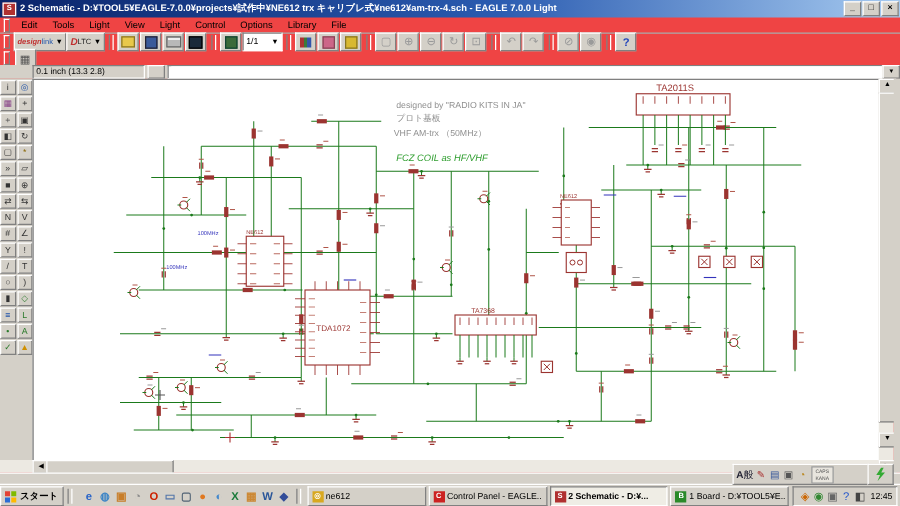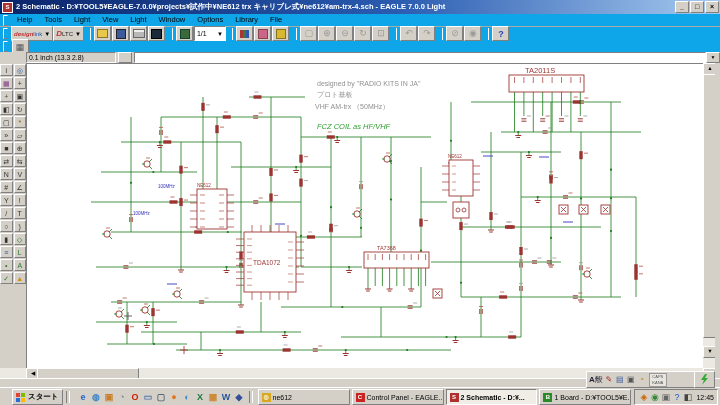--- a/index.html
+++ b/index.html
@@ -1,16 +1,16 @@
 <!DOCTYPE html>
 <html><head>
 <meta charset="utf-8">
 <style>
   html,body{margin:0;padding:0;background:#555;}
-  #screen{position:relative;width:720px;height:405px;background:#0ea5e9;overflow:hidden;
+  #screen{position:relative;width:720px;height:405px;background:#ef4444;overflow:hidden;
     font-family:"Liberation Sans",sans-serif;-webkit-font-smoothing:none;}
   
   .raised{border-top:1px solid #fff;border-left:1px solid #fff;border-right:1px solid #808080;border-bottom:1px solid #808080;background:#d4d0c8;}
   .sunken{border-top:1px solid #808080;border-left:1px solid #808080;border-right:1px solid #fff;border-bottom:1px solid #fff;background:#d4d0c8;}
   .sunken-white{border-top:1px solid #808080;border-left:1px solid #808080;border-right:1px solid #fff;border-bottom:1px solid #fff;background:#fff;}
   
   #titlebar{position:absolute;left:0;top:0;width:720px;height:14px;
     background:linear-gradient(90deg,#0a246a 0%,#2a5bb0 55%,#a6caf0 100%);
     display:flex;align-items:center;color:#fff;font-size:7.5px;font-weight:bold;}
   #title-icon{width:9px;height:9px;background:#b03030;border:1px solid #fff;margin:0 3px 0 2px;
@@ -52,21 +52,21 @@
   #hthumb{position:absolute;left:37px;top:0;width:100px;height:10px;}
   #rightedge{position:absolute;left:715px;top:63px;width:5px;height:315px;background:#d4d0c8;}
   #statusstrip{position:absolute;left:0;top:378px;width:720px;height:9px;background:#d4d0c8;border-top:1px solid #fff;}
   
   #imebar{position:absolute;left:586px;top:371px;width:106px;height:15px;display:flex;align-items:center;font-size:8px;z-index:5;padding-left:2px;}
   .ime-ic{width:10px;height:10px;margin-left:1px;font-size:8px;line-height:10px;text-align:center;}
   #caps-kana{margin-left:2px;width:16px;height:12px;border:1px solid #999;font-size:4px;line-height:6px;text-align:center;background:#e8e5de;color:#555;}
   #powerbar{position:absolute;left:694px;top:371px;width:19px;height:15px;z-index:5;display:flex;align-items:center;justify-content:center;}
   
   #taskbar{position:absolute;left:0;top:387px;width:720px;height:18px;background:#d4d0c8;border-top:1px solid #fff;display:flex;align-items:center;z-index:4;}
-  #startbtn{height:14px;margin-left:12px;display:flex;align-items:center;padding:0 3px;font-size:7.5px;font-weight:bold;flex:none;}
+  #startbtn{height:14px;margin-left:0;display:flex;align-items:center;padding:0 3px;font-size:7.5px;font-weight:bold;flex:none;}
   #startflag{width:10px;height:9px;display:grid;grid-template-columns:4px 4px;grid-template-rows:4px 4px;gap:1px;margin-right:2px;}
   #quicklaunch{display:flex;align-items:center;margin-left:4px;flex:none;}
   .ql{width:13px;height:13px;display:flex;align-items:center;justify-content:center;font-size:9px;font-weight:bold;}
   .taskbtn{height:14px;flex:1;max-width:118px;display:flex;align-items:center;margin-left:2px;padding:0 3px;font-size:7px;white-space:nowrap;overflow:hidden;}
   .taskbtn.active{background:#efede5;border-top:1px solid #808080;border-left:1px solid #808080;border-right:1px solid #fff;border-bottom:1px solid #fff;font-weight:bold;}
   .task-ic{width:9px;height:9px;flex:none;margin-right:2px;font-size:6px;line-height:9px;text-align:center;color:#fff;font-weight:bold;}
   #tray{height:14px;margin-left:3px;margin-right:2px;display:flex;align-items:center;padding:0 3px;flex:none;}
   .tray-ic{width:11px;height:11px;font-size:9px;line-height:11px;text-align:center;}
   #clock{font-size:7px;margin-left:3px;}
 </style>
@@ -78,21 +78,21 @@
   <div id="titlebar">
     <div id="title-icon">S</div>
     <div id="title-text">2 Schematic - D:¥TOOL5¥EAGLE-7.0.0¥projects¥試作中¥NE612 trx キャリブレ式¥ne612¥am-trx-4.sch - EAGLE 7.0.0 Light</div>
     <div class="winbtn raised">_</div>
     <div class="winbtn raised">□</div>
     <div class="winbtn raised">×</div>
   </div>
 
   <div id="menubar">
     <div class="grip"></div>
-    <span id="menu-items"><span class="menu-item">Help</span><span class="menu-item">Tools</span><span class="menu-item">Light</span><span class="menu-item">View</span><span class="menu-item">Light</span><span class="menu-item">Window</span><span class="menu-item">Options</span><span class="menu-item">Library</span><span class="menu-item">File</span></span>
+    <span id="menu-items"><span class="menu-item">Edit</span><span class="menu-item">Tools</span><span class="menu-item">Light</span><span class="menu-item">View</span><span class="menu-item">Light</span><span class="menu-item">Control</span><span class="menu-item">Options</span><span class="menu-item">Library</span><span class="menu-item">File</span></span>
   </div>
 
   <div id="toolbar1">
     <div class="grip"></div>
     <div class="tdrop raised">
       <span style="color:#c03030;font-style:italic;font-weight:bold">design</span>
         <span style="color:#2255aa">link</span>
         <span class="darr">▼</span>
     </div>
     <div class="tdrop raised">

